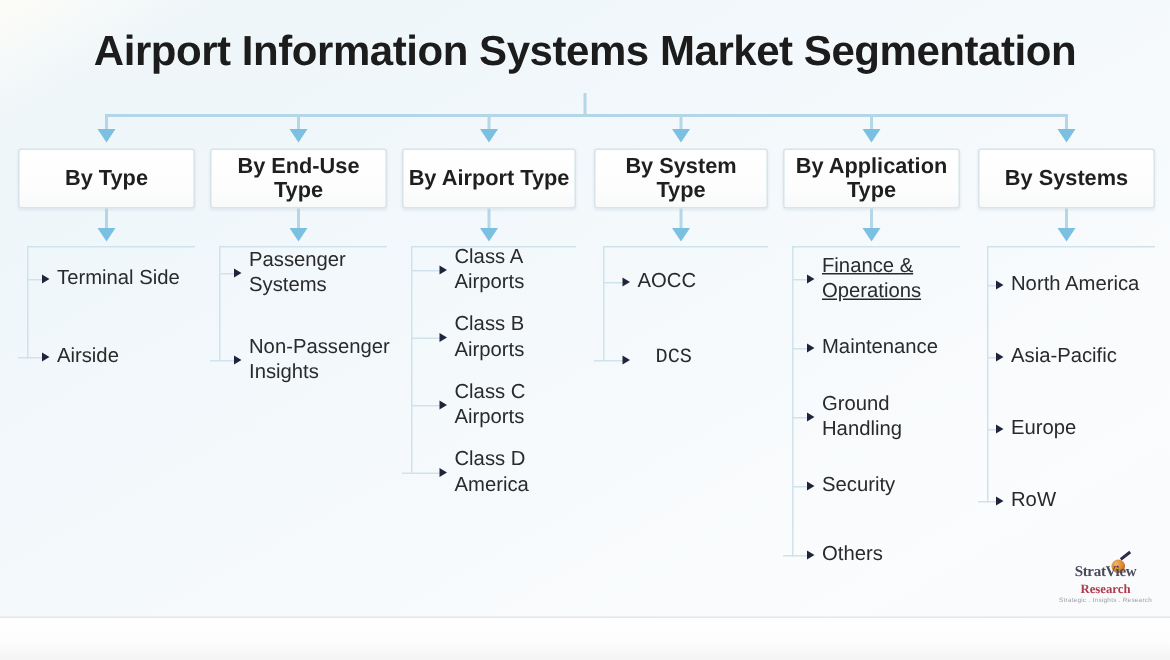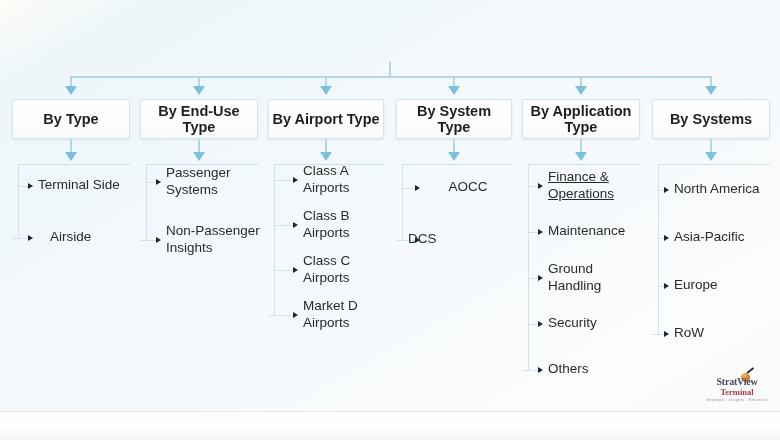--- a/index.html
+++ b/index.html
@@ -151,41 +151,42 @@
     font-size:4.2px;
     color:#9a9aa6;
     letter-spacing:.2px;
   }
 </style>
 </head>
 <body>
 
 <div id="canvas">
 
+  <div id="title">Airport Information Systems Market Segmentation</div>
 
   <div id="bus-stem"></div>
   <div id="bus-line" style="left: 71px; width: 640px;"></div>
 
   <div id="columns-layer">
       <div class="bus-drop" style="left: 70px; height: 10px;"></div>
       <div class="bus-arrow" style="left: 65px; top: 86px;"></div>
       <div class="hbox" style="left: 12px; width: 118px;">
         <span>By Type</span>
       </div>
       <div class="hbox-drop" style="left: 70px; top: 139px; height: 14px;"></div>
       <div class="hbox-arrow" style="left: 65px; top: 152px;"></div>
       <div class="bracket-top" style="left: 18px; top: 164px; width: 112px;"></div>
       <div class="bracket-spine" style="left: 18px; top: 164px; height: 74px;"></div>
       <div class="bracket-foot" style="left: 12px; top: 238px;"></div>
       <div class="leaf-stub" style="left: 18px; top: 186px; width: 11px;"></div>
       <div class="leaf-marker" style="left: 28px; top: 182.5px;"></div>
       <div class="leaf" style="left: 38px; width: 92px; top: 177.25px;">Terminal Side</div>
       <div class="leaf-stub" style="left: 18px; top: 238px; width: 11px;"></div>
       <div class="leaf-marker" style="left: 28px; top: 234.5px;"></div>
-      <div class="leaf" style="left: 50px; width: 92px; top: 229.25px;">Airside</div>
+      <div class="leaf" style="left: 38px; width: 92px; top: 229.25px;">Airside</div>
       <div class="bus-drop" style="left: 198px; height: 10px;"></div>
       <div class="bus-arrow" style="left: 193px; top: 86px;"></div>
       <div class="hbox" style="left: 140px; width: 118px;">
         <span>By End-Use Type</span>
       </div>
       <div class="hbox-drop" style="left: 198px; top: 139px; height: 14px;"></div>
       <div class="hbox-arrow" style="left: 193px; top: 152px;"></div>
       <div class="bracket-top" style="left: 146px; top: 164px; width: 112px;"></div>
       <div class="bracket-spine" style="left: 146px; top: 164px; height: 76px;"></div>
       <div class="bracket-foot" style="left: 140px; top: 240px;"></div>
@@ -209,37 +210,37 @@
       <div class="leaf-marker" style="left: 293px; top: 176.5px;"></div>
       <div class="leaf" style="left: 303px; width: 82px; top: 163px;">Class A Airports</div>
       <div class="leaf-stub" style="left: 274px; top: 225px; width: 20px;"></div>
       <div class="leaf-marker" style="left: 293px; top: 221.5px;"></div>
       <div class="leaf" style="left: 303px; width: 82px; top: 208px;">Class B Airports</div>
       <div class="leaf-stub" style="left: 274px; top: 270px; width: 20px;"></div>
       <div class="leaf-marker" style="left: 293px; top: 266.5px;"></div>
       <div class="leaf" style="left: 303px; width: 82px; top: 253px;">Class C Airports</div>
       <div class="leaf-stub" style="left: 274px; top: 315px; width: 20px;"></div>
       <div class="leaf-marker" style="left: 293px; top: 311.5px;"></div>
-      <div class="leaf" style="left: 303px; width: 82px; top: 298px;">Market D Airports</div>
+      <div class="leaf" style="left: 303px; width: 82px; top: 298px;">Class D America</div>
       <div class="bus-drop" style="left: 453px; height: 10px;"></div>
       <div class="bus-arrow" style="left: 448px; top: 86px;"></div>
       <div class="hbox" style="left: 396px; width: 116px;">
         <span>By System Type</span>
       </div>
       <div class="hbox-drop" style="left: 453px; top: 139px; height: 14px;"></div>
       <div class="hbox-arrow" style="left: 448px; top: 152px;"></div>
       <div class="bracket-top" style="left: 402px; top: 164px; width: 110px;"></div>
       <div class="bracket-spine" style="left: 402px; top: 164px; height: 76px;"></div>
       <div class="bracket-foot" style="left: 396px; top: 240px;"></div>
       <div class="leaf-stub" style="left: 402px; top: 188px; width: 14px;"></div>
       <div class="leaf-marker" style="left: 415px; top: 184.5px;"></div>
-      <div class="leaf" style="left: 425px; width: 86px; top: 179.25px; text-align: center;">AOCC</div>
+      <div class="leaf" style="left: 425px; width: 86px; top: 179.25px;">AOCC</div>
       <div class="leaf-stub" style="left: 402px; top: 240px; width: 14px;"></div>
       <div class="leaf-marker" style="left: 415px; top: 236.5px;"></div>
-      <div class="leaf" style="left: 408px; width: 86px; top: 231.25px;">DCS</div>
+      <div class="leaf" style="left: 437px; width: 86px; top: 231.25px; font-family: Liberation Mono, monospace;">DCS</div>
       <div class="bus-drop" style="left: 580px; height: 10px;"></div>
       <div class="bus-arrow" style="left: 575px; top: 86px;"></div>
       <div class="hbox" style="left: 522px; width: 118px;">
         <span>By Application Type</span>
       </div>
       <div class="hbox-drop" style="left: 580px; top: 139px; height: 14px;"></div>
       <div class="hbox-arrow" style="left: 575px; top: 152px;"></div>
       <div class="bracket-top" style="left: 528px; top: 164px; width: 112px;"></div>
       <div class="bracket-spine" style="left: 528px; top: 164px; height: 206px;"></div>
       <div class="bracket-foot" style="left: 522px; top: 370px;"></div>
@@ -279,19 +280,19 @@
       <div class="leaf" style="left: 674px; width: 100px; top: 277.25px;">Europe</div>
       <div class="leaf-stub" style="left: 658px; top: 334px; width: 7px;"></div>
       <div class="leaf-marker" style="left: 664px; top: 330.5px;"></div>
       <div class="leaf" style="left: 674px; width: 100px; top: 325.25px;">RoW</div>
     </div>
 
   <div id="logo">
     <div id="logo-dot"></div>
     <div id="logo-spark"></div>
     <div id="logo-main">StratView</div>
-    <div id="logo-sub">Terminal</div>
+    <div id="logo-sub">Research</div>
     <div id="logo-tag">Strategic . Insights . Research</div>
   </div>
 
   <div id="bottom-rule"></div>
   <div id="bottom-band"></div>
 </div>
 
 </body></html>

